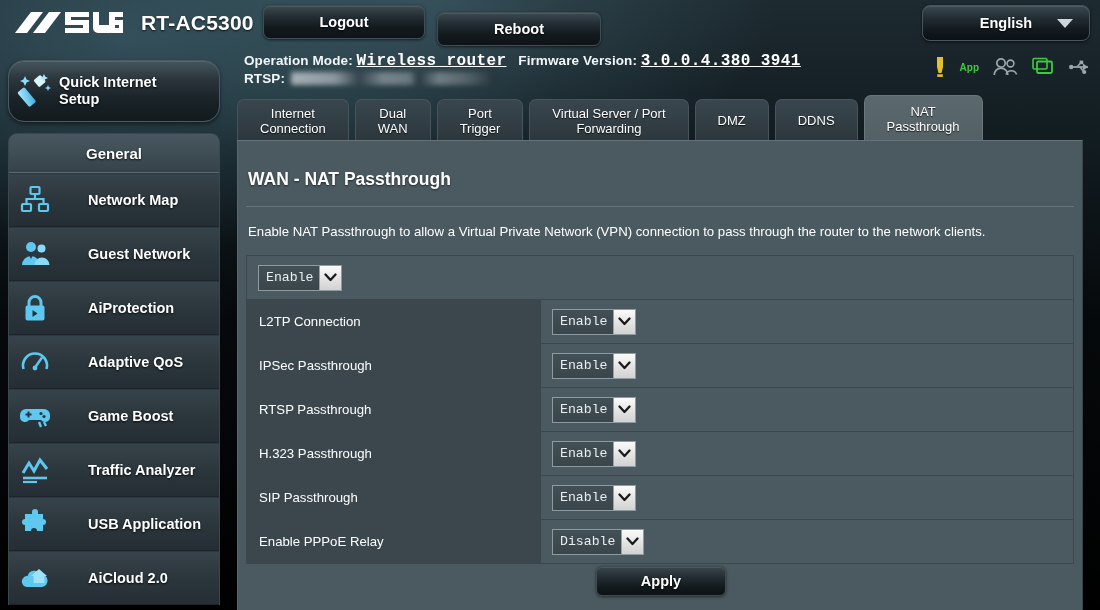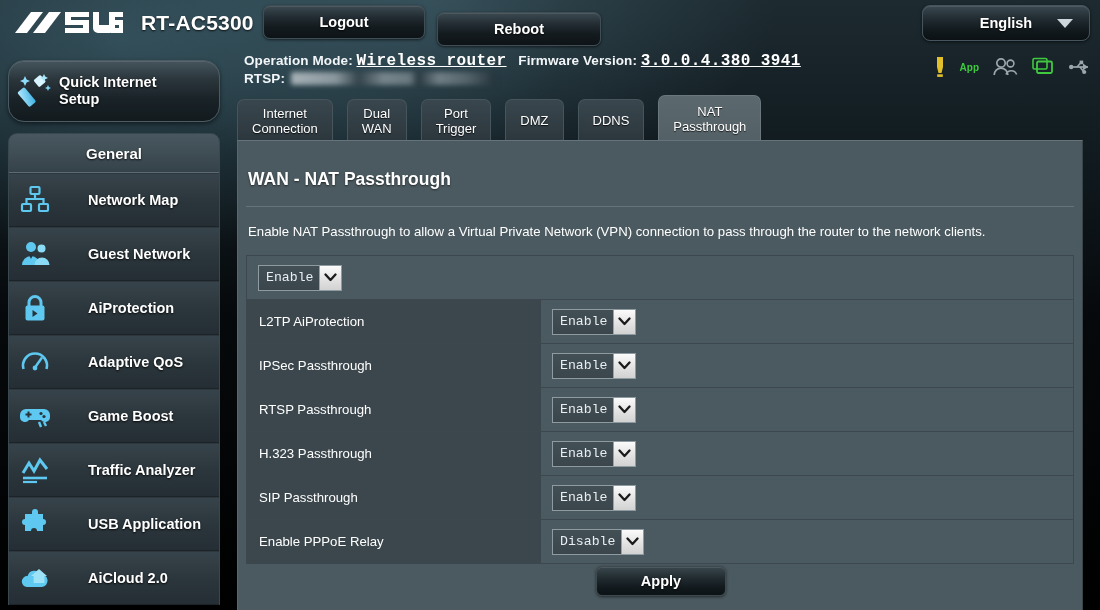--- a/index.html
+++ b/index.html
@@ -219,22 +219,22 @@
   
   .tabs {
     position: absolute;
     left: 237px; top: 96px;
     height: 45px;
     display: flex;
     align-items: flex-end;
   }
   .tab {
     height: 42px;
-    padding: 0 14px;
-    margin-right: 14px;
+    padding: 0 22px;
+    margin-right: 6px;
     border-radius: 7px 7px 0 0;
     background: linear-gradient(180deg, #39464d 0%, #2c373d 100%);
     border: 1px solid #46545b;
     border-bottom: none;
     display: flex;
     flex-direction: column;
     align-items: center;
     justify-content: center;
     color: #ffffff;
     font-size: 13px;
@@ -585,20 +585,24 @@
     </div>
     <div class="tab">
       <span>Dual</span>
       <span>WAN</span>
     </div>
     <div class="tab">
       <span>Port</span>
       <span>Trigger</span>
     </div>
     <div class="tab">
+      <span>Virtual Server / Port</span>
+      <span>Forwarding</span>
+    </div>
+    <div class="tab">
       <span>DMZ</span>
     </div>
     <div class="tab">
       <span>DDNS</span>
     </div>
     <div class="tab active">
       <span>NAT</span>
       <span>Passthrough</span>
     </div>
   </div>
@@ -620,21 +624,21 @@
             <span class="sel-arrow">
               <svg width="13" height="9" viewBox="0 0 13 9">
                   <path d="M1.5,1.5 L6.5,7 L11.5,1.5" fill="none" stroke="#1b1b1b" stroke-width="2.3" stroke-linecap="round" stroke-linejoin="round"></path>
                 </svg>
             </span>
           </div>
         </div>
       </div>
 
       <div class="srow">
-        <div class="cell-label">L2TP AiProtection</div>
+        <div class="cell-label">L2TP Connection</div>
         <div class="cell-value">
           <div class="sel">
             <span class="sel-text">Enable</span>
             <span class="sel-arrow">
               <svg width="13" height="9" viewBox="0 0 13 9">
                   <path d="M1.5,1.5 L6.5,7 L11.5,1.5" fill="none" stroke="#1b1b1b" stroke-width="2.3" stroke-linecap="round" stroke-linejoin="round"></path>
                 </svg>
             </span>
           </div>
         </div>

